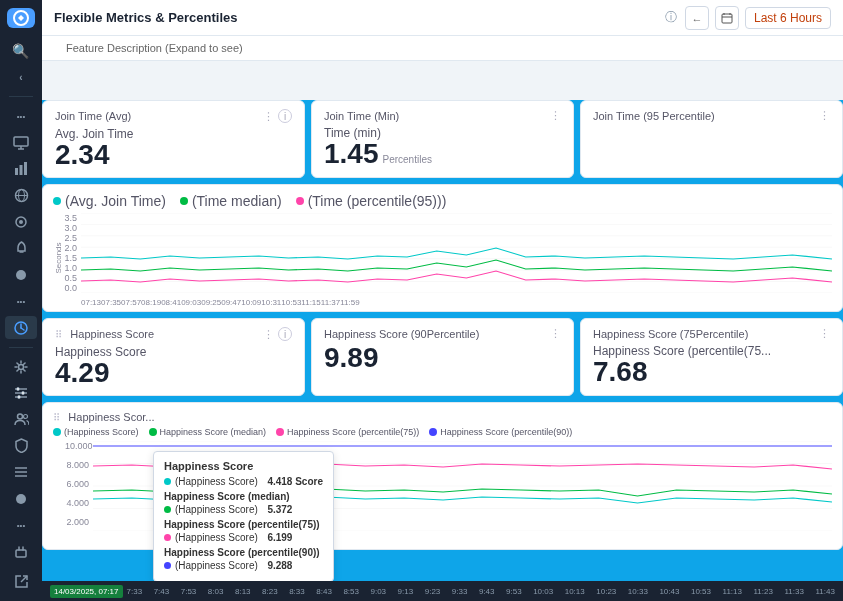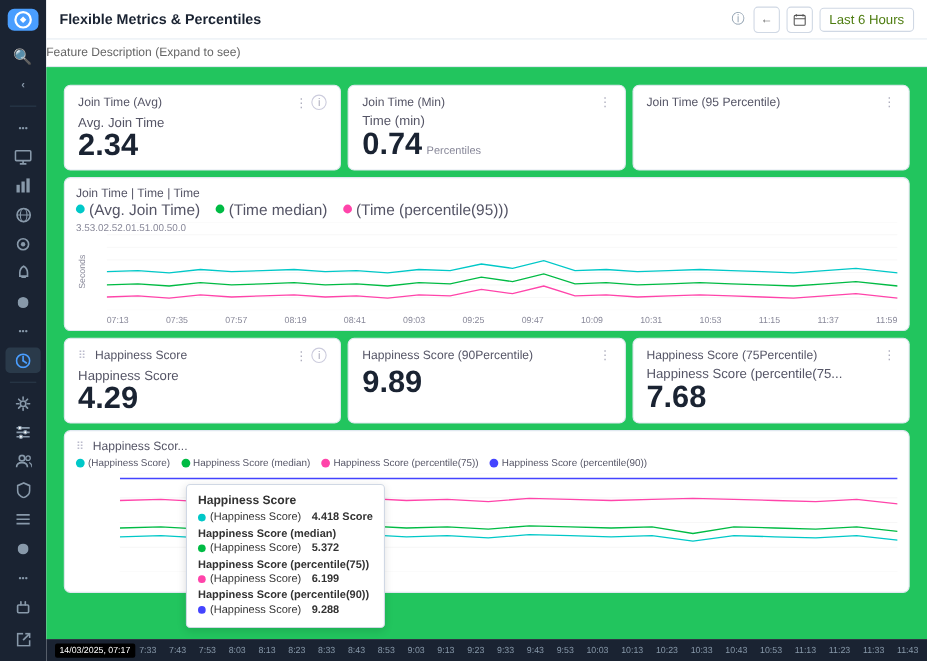--- a/index.html
+++ b/index.html
@@ -17,69 +17,69 @@
 
     
     .main-content { flex: 1; display: flex; flex-direction: column; overflow: hidden; }
 
     
     .header { height: 36px; background: white; border-bottom: 1px solid #e0e8f0; display: flex; align-items: center; padding: 0 12px; gap: 8px; }
     .header-title { font-size: 13px; font-weight: 600; color: #1a2332; flex: 1; }
     .header-info-icon { color: #8899aa; font-size: 12px; cursor: pointer; }
     .header-nav { display: flex; align-items: center; gap: 6px; }
     .nav-btn { width: 24px; height: 24px; border: 1px solid #d0d8e4; border-radius: 4px; background: white; display: flex; align-items: center; justify-content: center; cursor: pointer; color: #666; font-size: 11px; }
-    .header-time { font-size: 12px; color: #4d7c0f; font-weight: 500; border: 1px solid #d0d8e4; padding: 3px 8px; border-radius: 4px; background: white; }
-
-    
-    .feature-bar { background: white; border-bottom: 1px solid #e0e8f0; padding: 6px 0; font-size: 11px; color: #666; }
-
-    
-    .dashboard { flex: 1; overflow-y: auto; padding: 16px; background: #22c55e; }
+    .header-time { font-size: 12px; color: #c2410c; font-weight: 500; border: 1px solid #d0d8e4; padding: 3px 8px; border-radius: 4px; background: white; }
+
+    
+    .feature-bar { background: white; border-bottom: 1px solid #e0e8f0; padding: 6px 24px; font-size: 11px; color: #666; }
+
+    
+    .dashboard { flex: 1; overflow-y: auto; padding: 0; background: #0ea5e9; margin-top: 39px; }
 
     
     .cards-row { display: flex; gap: 6px; margin-bottom: 6px; }
     .metric-card { flex: 1; background: white; border-radius: 6px; border: 1px solid #e0e8f0; padding: 8px 12px; min-height: 72px; }
     .card-header { display: flex; align-items: center; justify-content: space-between; margin-bottom: 4px; }
     .card-title { font-size: 11px; color: #556; font-weight: 500; }
     .card-actions { display: flex; gap: 4px; align-items: center; }
     .card-icon-btn { color: #aab; font-size: 11px; cursor: pointer; }
     .card-value-row { display: flex; align-items: flex-end; gap: 4px; }
     .card-label { font-size: 12px; color: #556; font-weight: 500; }
     .card-value { font-size: 28px; font-weight: 600; color: #1a2332; line-height: 1; }
     .card-unit { font-size: 10px; color: #889; }
 
     
     .chart-panel { background: white; border-radius: 6px; border: 1px solid #e0e8f0; padding: 8px 10px; margin-bottom: 6px; }
     .chart-legend { display: flex; gap: 14px; margin-bottom: 4px; flex-wrap: wrap; }
     .legend-item { display: flex; align-items: center; gap: 4px; font-size: 14px; color: #556; }
     .legend-dot { width: 8px; height: 8px; border-radius: 50%; }
     .chart-area { position: relative; height: 90px; margin-left: 28px; }
-    .chart-y-axis { position: absolute; left: -28px; top: 0; bottom: 14px; display: flex; justify-content: space-between; font-size: 9px; color: #889; text-align: right; width: 24px; }
-    .chart-x-axis { display: flex; justify-content: space-between; font-size: 8px; color: #889; margin-top: 2px; }
+    .chart-y-axis { position: absolute; left: -28px; top: 0; bottom: 14px; display: flex; flex-direction: column; justify-content: space-between; font-size: 9px; color: #889; text-align: right; width: 24px; }
+    .chart-x-axis { display: flex; font-size: 8px; color: #889; margin-top: 2px; }
     .chart-svg { width: 100%; height: 80px; }
     .chart-grid line { stroke: #f0f0f0; stroke-width: 0.5; }
 
     
     .happiness-cards { display: flex; gap: 6px; margin-bottom: 6px; }
 
     
     .happiness-chart-panel { background: white; border-radius: 6px; border: 1px solid #e0e8f0; padding: 8px 10px; position: relative; }
     .happiness-chart-area { position: relative; height: 100px; margin-left: 40px; }
     .happiness-chart-svg { width: 100%; height: 90px; }
 
     
     .tooltip { position: absolute; top: 10px; left: 60px; background: white; border: 1px solid #d0d8e4; border-radius: 4px; padding: 8px 10px; font-size: 10px; color: #333; box-shadow: 0 2px 8px rgba(0,0,0,0.12); z-index: 10; min-width: 170px; }
     .tooltip-title { font-weight: 700; font-size: 11px; margin-bottom: 4px; }
     .tooltip-row { display: flex; align-items: center; gap: 4px; margin-bottom: 2px; }
     .tooltip-section { font-weight: 700; font-size: 10px; margin-top: 4px; margin-bottom: 2px; }
     .tooltip-dot { width: 7px; height: 7px; border-radius: 50%; flex-shrink: 0; }
 
     
     .time-bar { height: 20px; background: #1a2332; display: flex; align-items: center; padding: 0 8px; gap: 0; overflow: hidden; }
-    .time-stamp { font-size: 8px; color: #aab; white-space: nowrap; background: #000000; padding: 2px 4px; border-radius: 2px; margin-right: 4px; color: white; }
+    .time-stamp { font-size: 8px; color: #aab; white-space: nowrap; background: #15803d; padding: 2px 4px; border-radius: 2px; margin-right: 4px; color: white; }
     .time-labels { display: flex; flex: 1; justify-content: space-between; }
     .time-label { font-size: 8px; color: #8899aa; }
 
     
     .happiness-legend { display: flex; gap: 10px; flex-wrap: wrap; margin-bottom: 4px; }
     .happiness-legend-item { display: flex; align-items: center; gap: 3px; font-size: 9px; color: #556; }
 
     
     .y-label { position: absolute; left: -38px; top: 50%; transform: translateY(-50%) rotate(-90deg); font-size: 8px; color: #889; white-space: nowrap; }
 
@@ -255,38 +255,37 @@
           <div class="card-header">
             <span class="card-title">Join Time (Min)</span>
             <div class="card-actions">
               <span class="card-icon-btn">⋮</span>
             </div>
           </div>
           <div class="card-value-row">
             <div>
               <div class="card-label">Time (min)</div>
               <div style="display:flex; align-items:baseline; gap:4px;">
-                <div class="card-value">0.74</div>
+                <div class="card-value">1.45</div>
                 <div class="card-unit">Percentiles</div>
               </div>
             </div>
           </div>
         </div>
         <div class="metric-card">
           <div class="card-header">
             <span class="card-title">Join Time (95 Percentile)</span>
             <div class="card-actions">
               <span class="card-icon-btn">⋮</span>
             </div>
           </div>
         </div>
       </div>
 
       <div class="chart-panel">
-        <div class="card-title">Join Time | Time | Time</div>
         <div class="chart-legend">
           <div class="legend-item">
             <div class="legend-dot" style="background:#00c8c8;"></div>
             <span>(Avg. Join Time)</span>
           </div>
           <div class="legend-item">
             <div class="legend-dot" style="background:#00bb44;"></div>
             <span>(Time median)</span>
           </div>
           <div class="legend-item">
@@ -432,20 +431,27 @@
                 <div class="tooltip-dot" style="background:#ff44aa;"></div>
                 <span>(Happiness Score) &nbsp;</span>
                 <strong>6.199</strong>
               </div>
               <div class="tooltip-section">Happiness Score (percentile(90))</div>
               <div class="tooltip-row">
                 <div class="tooltip-dot" style="background:#4444ff;"></div>
                 <span>(Happiness Score) &nbsp;</span>
                 <strong>9.288</strong>
               </div>
+            </div>
+            <div class="chart-y-axis">
+              <span>10.000</span>
+                <span>8.000</span>
+                <span>6.000</span>
+                <span>4.000</span>
+                <span>2.000</span>
             </div>
             <svg class="happiness-chart-svg" viewBox="0 0 760 90" preserveAspectRatio="none">
               <g class="chart-grid">
                 <line x1="0" y1="0" x2="760" y2="0" stroke="#f0f0f0" stroke-width="0.5"></line>
                 <line x1="0" y1="22.5" x2="760" y2="22.5" stroke="#f0f0f0" stroke-width="0.5"></line>
                 <line x1="0" y1="45" x2="760" y2="45" stroke="#f0f0f0" stroke-width="0.5"></line>
                 <line x1="0" y1="67.5" x2="760" y2="67.5" stroke="#f0f0f0" stroke-width="0.5"></line>
                 <line x1="0" y1="90" x2="760" y2="90" stroke="#f0f0f0" stroke-width="0.5"></line>
               </g>
 

